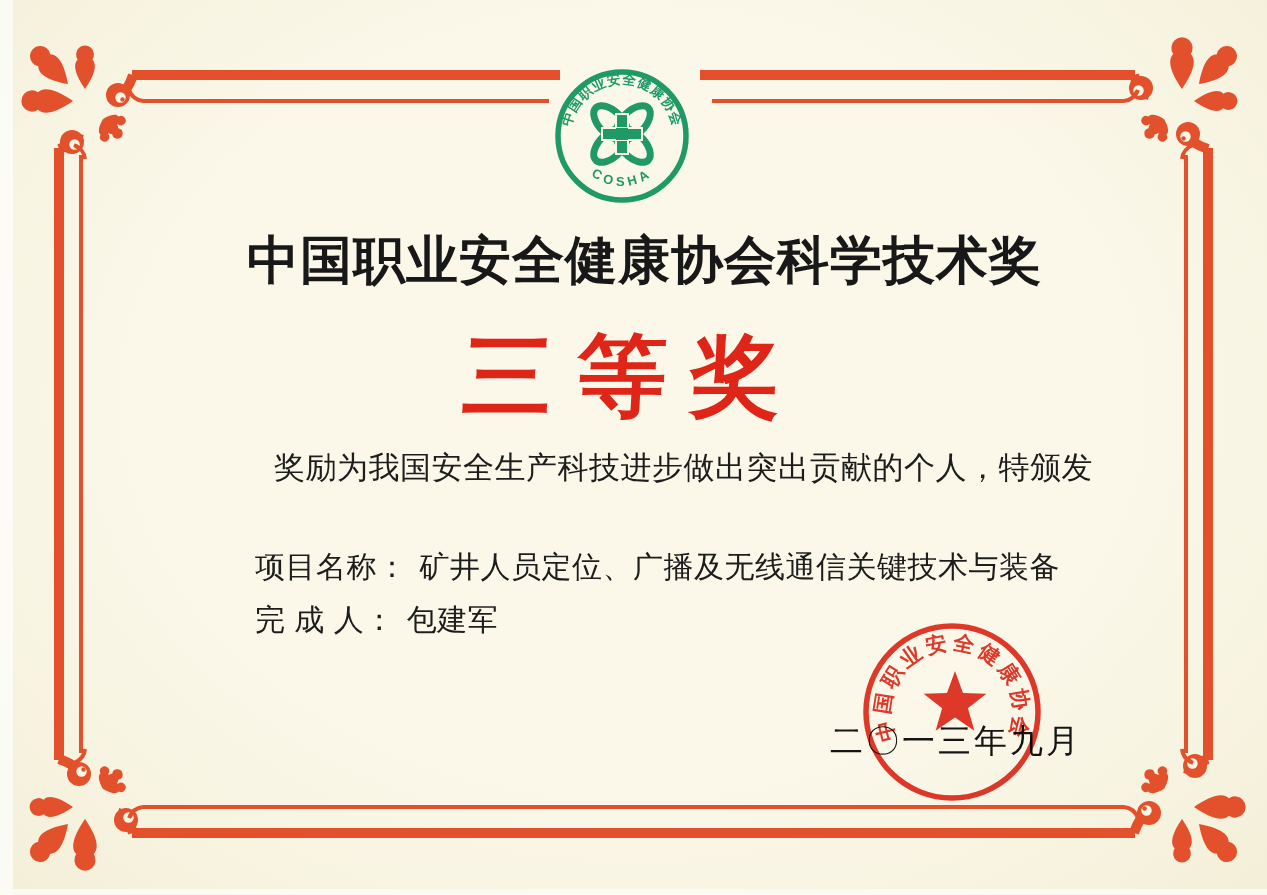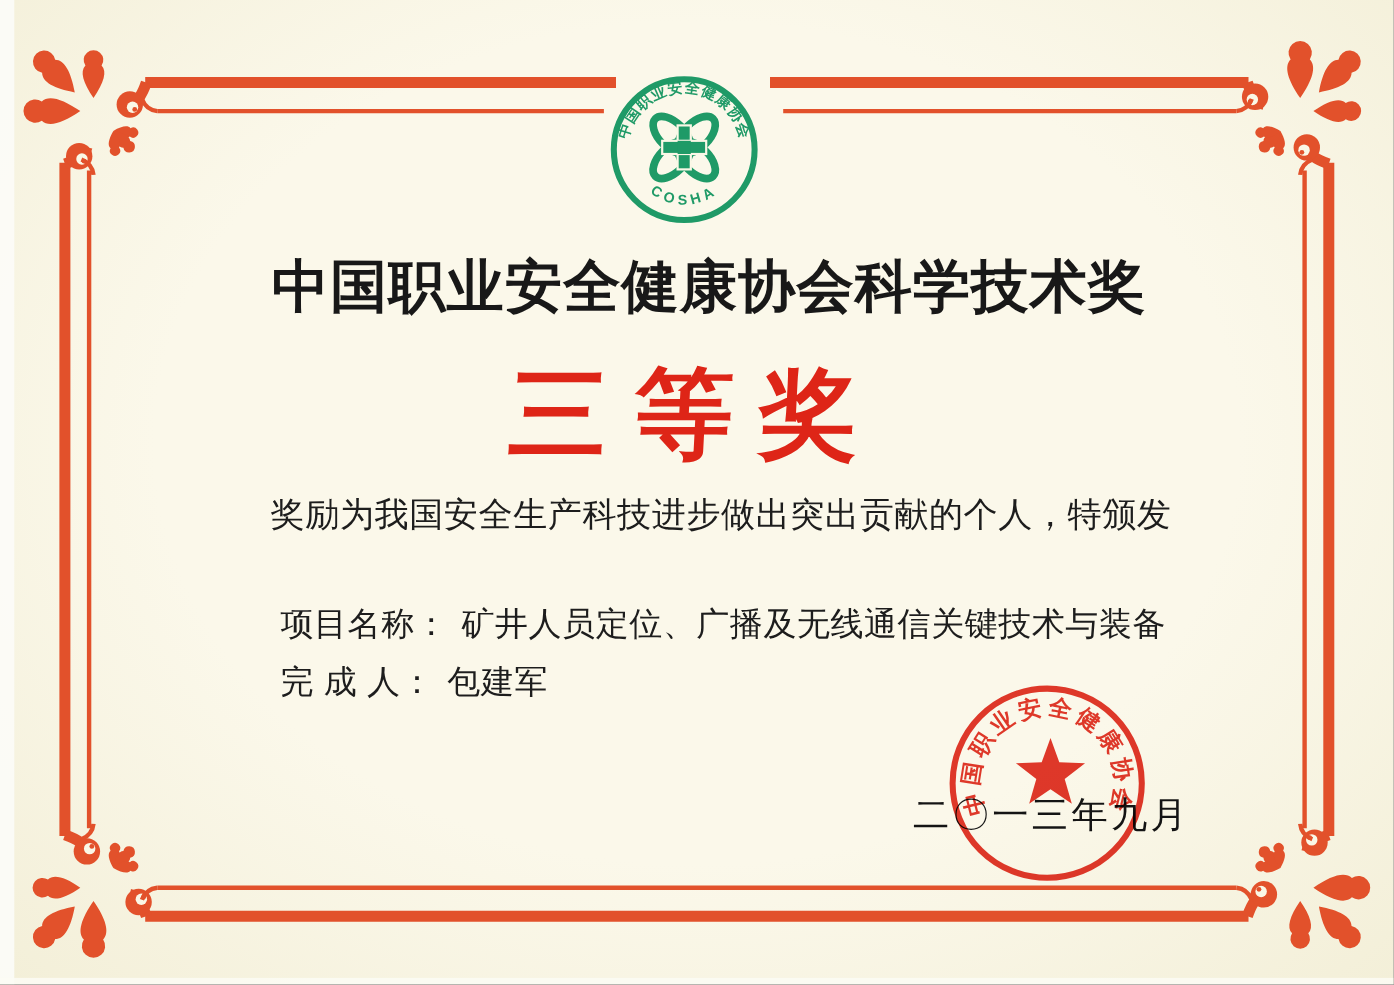--- a/index.html
+++ b/index.html
@@ -42,21 +42,21 @@
   .award{
     position:absolute;left:0;right:0;top:316px;text-align:center;
     font-family:"Liberation Serif", serif;font-weight:bold;
     font-size:90px;color:var(--award);letter-spacing:24px;
     transform:skewX(-3deg);white-space:nowrap;
   }
   .body-text{
     position:absolute;left:158px;top:448px;width:960px;
     font-size:31px;color:#1d1d1d;line-height:40px;letter-spacing:.5px;white-space:nowrap;
   }
-  .body-line-indent{margin-left:88px;}
+  .body-line-indent{margin-left:116px;}
   .field{
     position:absolute;left:255px;
     font-size:30px;color:#1d1d1d;white-space:nowrap;letter-spacing:.5px;
   }
   .field .val{margin-left:12px;}
   .date{
     position:absolute;left:830px;top:719px;
     font-family:Liberation Sans, sans-serif;
     font-size:33px;color:#141414;letter-spacing:3px;white-space:nowrap;
   }

